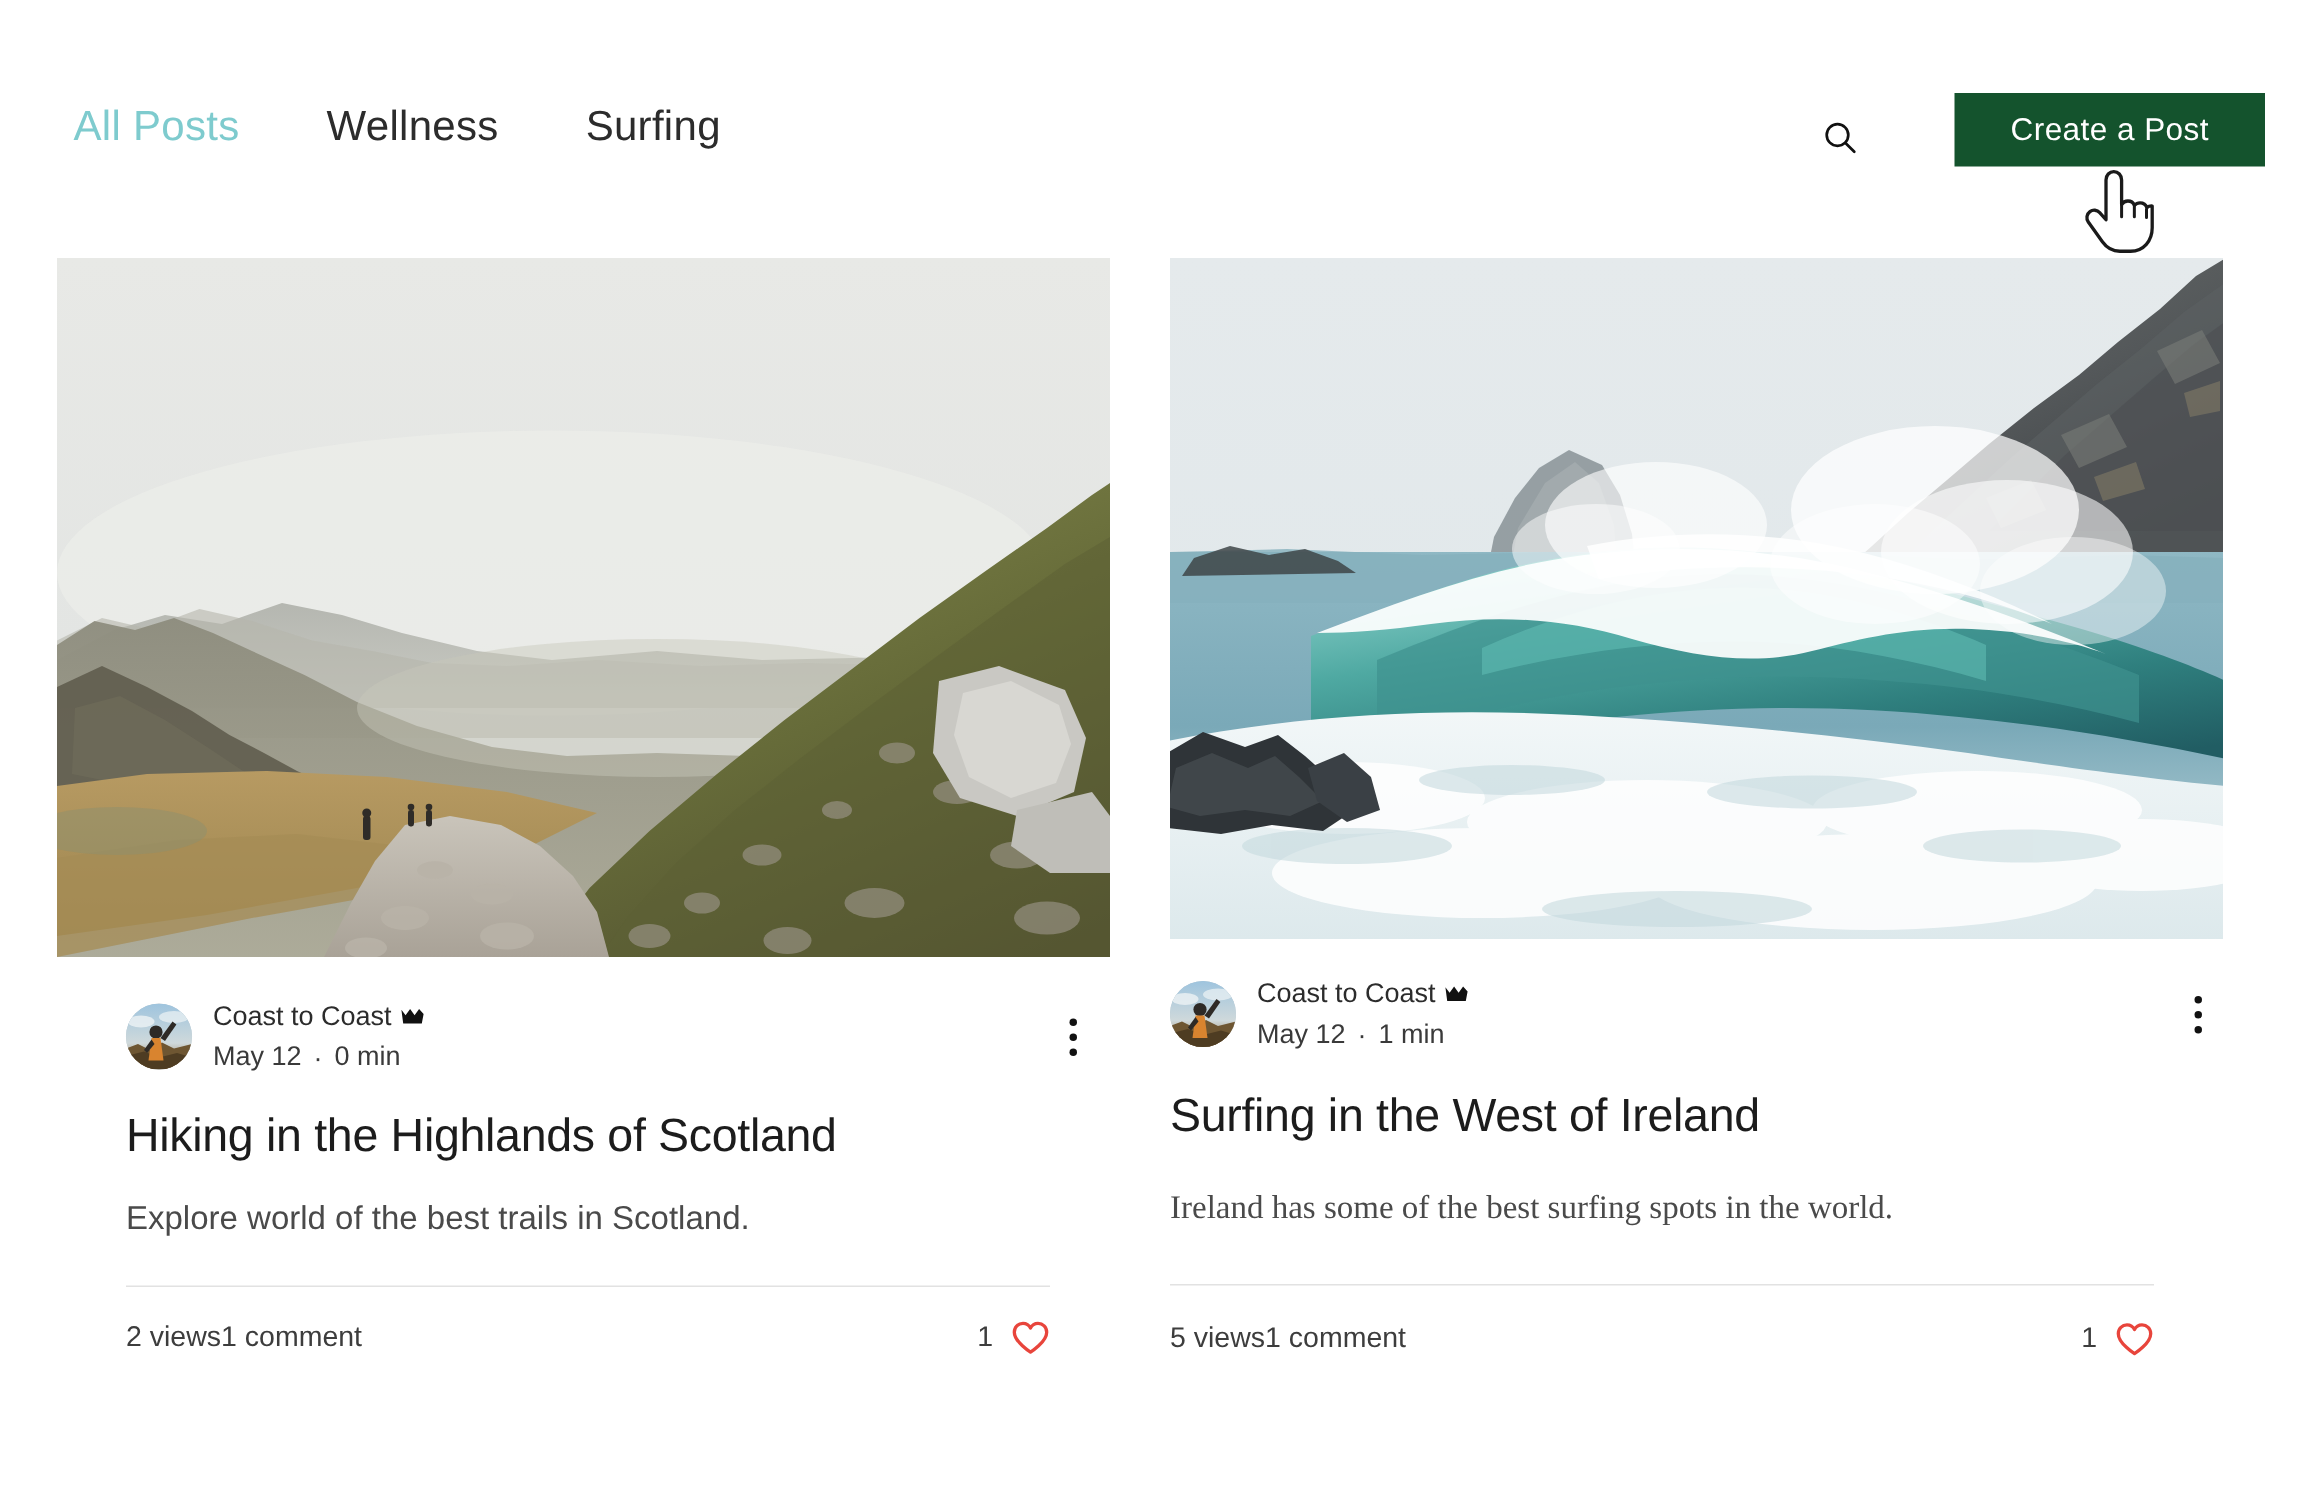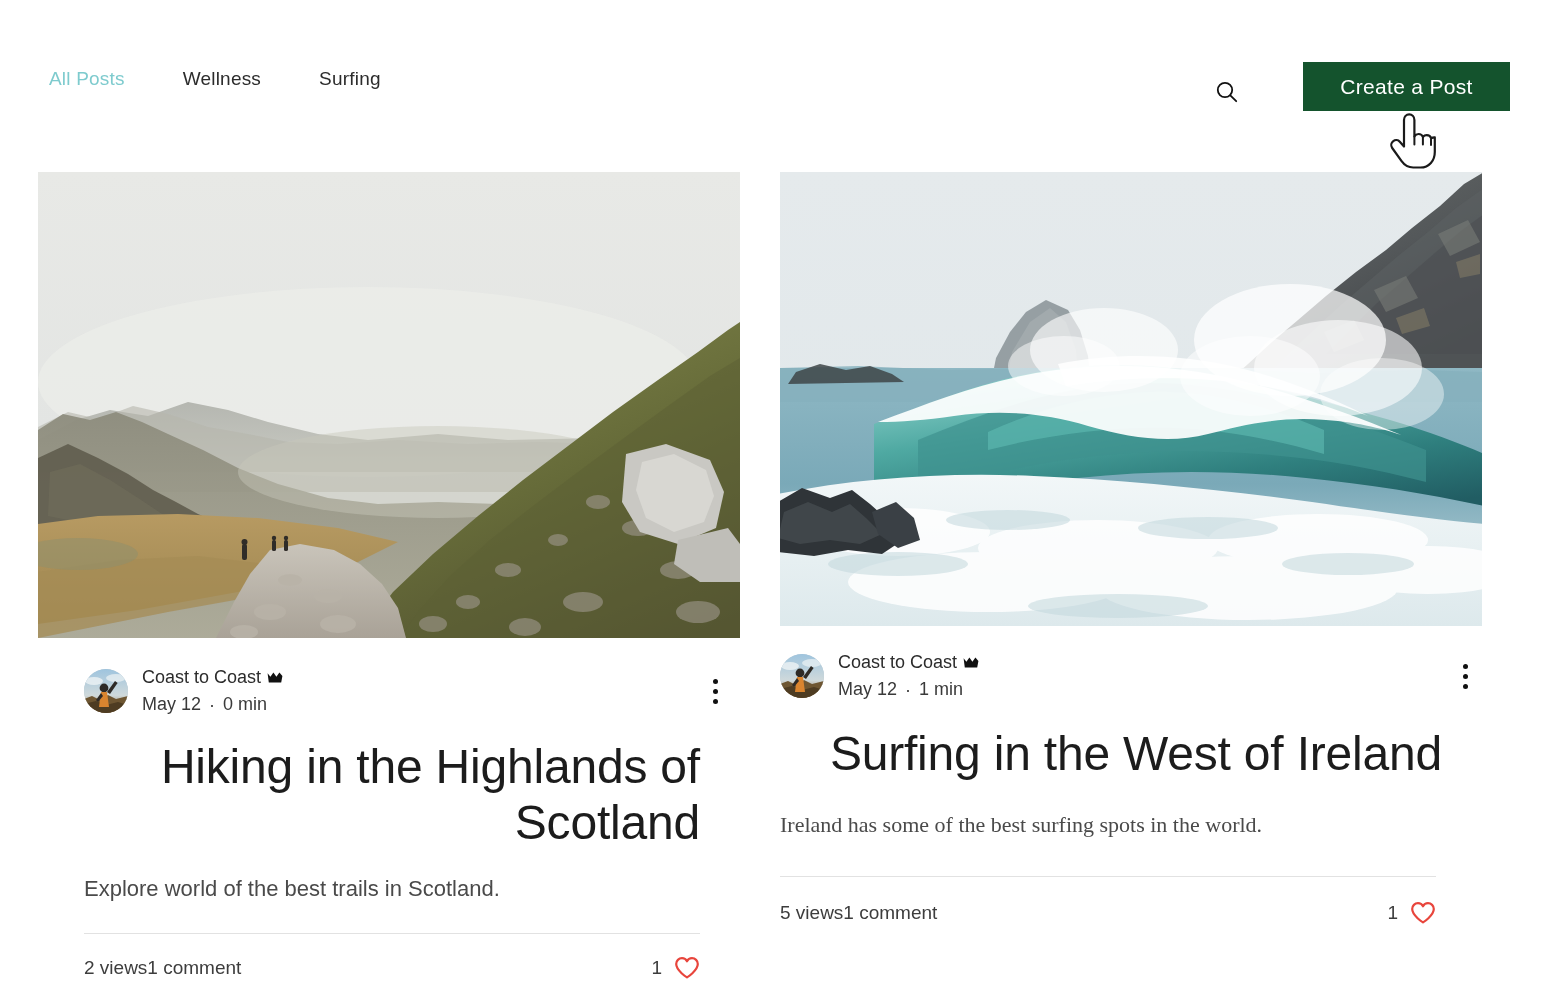--- a/index.html
+++ b/index.html
@@ -25,21 +25,21 @@
     height: 150px;
   }
   .nav-tabs {
     position: absolute;
     top: 68px;
     left: 49px;
     display: flex;
     align-items: baseline;
   }
   .nav-tab {
-    font-size: 19px;
+    font-size: 28px;
     font-weight: 400;
     letter-spacing: 0.2px;
     color: #2c2c2c;
     white-space: nowrap;
     cursor: pointer;
   }
   .nav-tab.active { color: #7ecbce; }
   .nav-tab + .nav-tab { margin-left: 58px; }
 
   .search-btn {
@@ -170,27 +170,26 @@
   .more-dot {
     width: 5px; height: 5px;
     border-radius: 50%;
     background: #111;
   }
 
   .post-title {
     margin: 22px 0 0 0;
     padding-left: 46px;
     padding-right: 40px;
-    font-size: 48px;
+    font-size: 31px;
     font-weight: 400;
     line-height: 1.18;
     letter-spacing: -0.2px;
     color: #1c1c1c;
     cursor: pointer;
-    text-align: right;
   }
   .card-right .post-title { padding-left: 0; margin-top: 24px; }
 
   .post-excerpt {
     margin: 22px 0 0 0;
     padding-left: 46px;
     padding-right: 40px;
     font-size: 22px;
     font-weight: 400;
     color: #4a4a4a;

